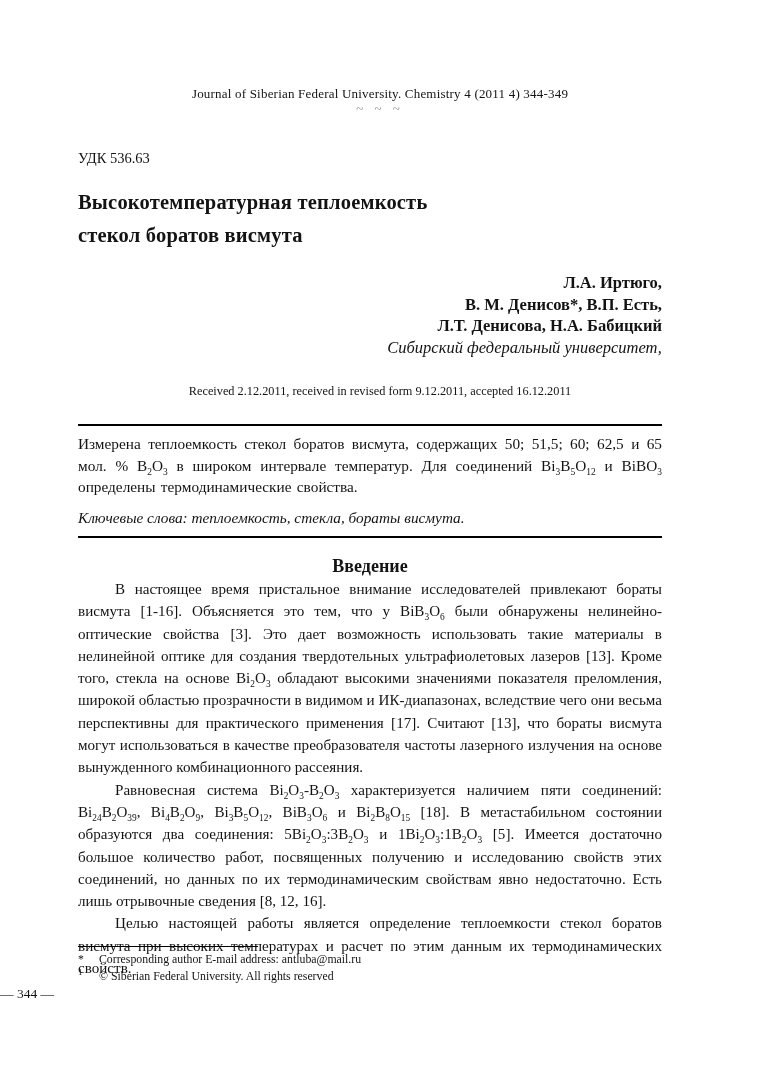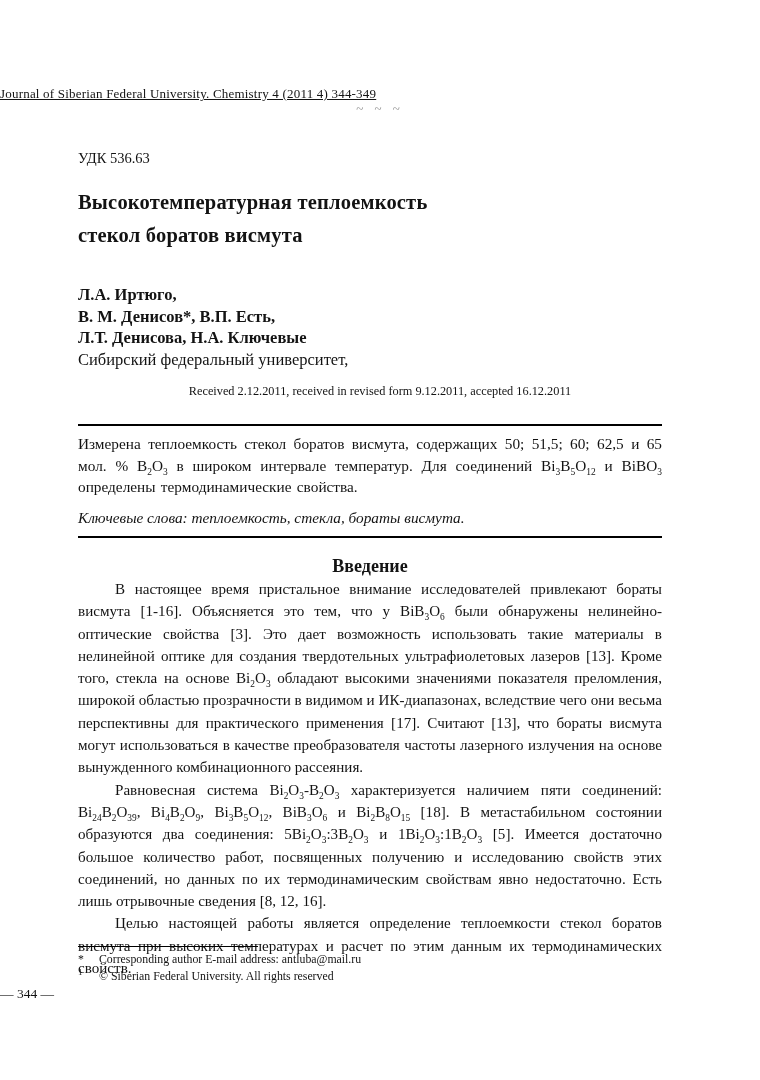--- a/index.html
+++ b/index.html
@@ -8,43 +8,44 @@
     width:760px; height:1080px;
     position:relative;
     font-family:"Liberation Serif","DejaVu Serif",serif;
     color:#131313;
     overflow:hidden;
   }
   .page { position:absolute; inset:0; background:#ffffff; }
 
   .journal-header {
     position:absolute; left:0; right:0; top:86px;
-    font-size:13px; letter-spacing:0.2px;text-decoration:underline;
+    text-align:center; font-size:13px; letter-spacing:0.2px;
   }
   .ornament {
     position:absolute; left:0; right:0; top:101px;
     text-align:center; font-size:13px; color:#8a8a8a; letter-spacing:4px;
   }
   .udk {
     position:absolute; left:78px; top:150px; font-size:14.5px;
   }
   .title {
     position:absolute; left:78px; top:186px; width:584px;
     font-size:20.5px; font-weight:bold; line-height:33px; letter-spacing:0.2px;
   }
   .title-line { display:block; }
 
   .authors-block {
-    position:absolute; left:78px; top:284px; width:584px;
+    position:absolute; left:78px; top:272px; width:584px;
+    text-align:right;
   }
   .author-line {
     font-weight:bold; font-size:16.5px; line-height:21.7px;
   }
   .affil-line {
-    font-size:16.5px; line-height:21.7px;
+    font-style:italic; font-size:16.5px; line-height:21.7px;
   }
   .affil-line sup { font-size:0.62em; }
 
   .received {
     position:absolute; left:0; right:0; top:384px;
     text-align:center; font-size:12.3px;
   }
   .rule {
     position:absolute; left:78px; width:584px; height:0;
     border-top:2px solid #000;
@@ -103,21 +104,21 @@
   <div class="udk">УДК 536.63</div>
 
   <h1 class="title">
     <span class="title-line">Высокотемпературная теплоемкость</span>
     <span class="title-line">стекол боратов висмута</span>
   </h1>
 
   <div class="authors-block">
     <div class="author-line">Л.А. Иртюго,</div>
     <div class="author-line">В. М. Денисов*, В.П. Есть,</div>
-    <div class="author-line">Л.Т. Денисова, Н.А. Ключевые</div>
+    <div class="author-line">Л.Т. Денисова, Н.А. Бабицкий</div>
     <div class="affil-line">Сибирский федеральный университет,</div>
   </div>
 
   <div class="received">Received 2.12.2011, received in revised form 9.12.2011, accepted 16.12.2011</div>
 
   <div class="rule rule-top"></div>
 
   <div class="abstract">Измерена теплоемкость стекол боратов висмута, содержащих 50; 51,5; 60; 62,5 и 65 мол. % B<sub>2</sub>O<sub>3</sub> в широком интервале температур. Для соединений Bi<sub>3</sub>B<sub>5</sub>O<sub>12</sub> и BiBO<sub>3</sub> определены термодинамические свойства.</div>
 
   <div class="keywords">Ключевые слова: теплоемкость, стекла, бораты висмута.</div>

